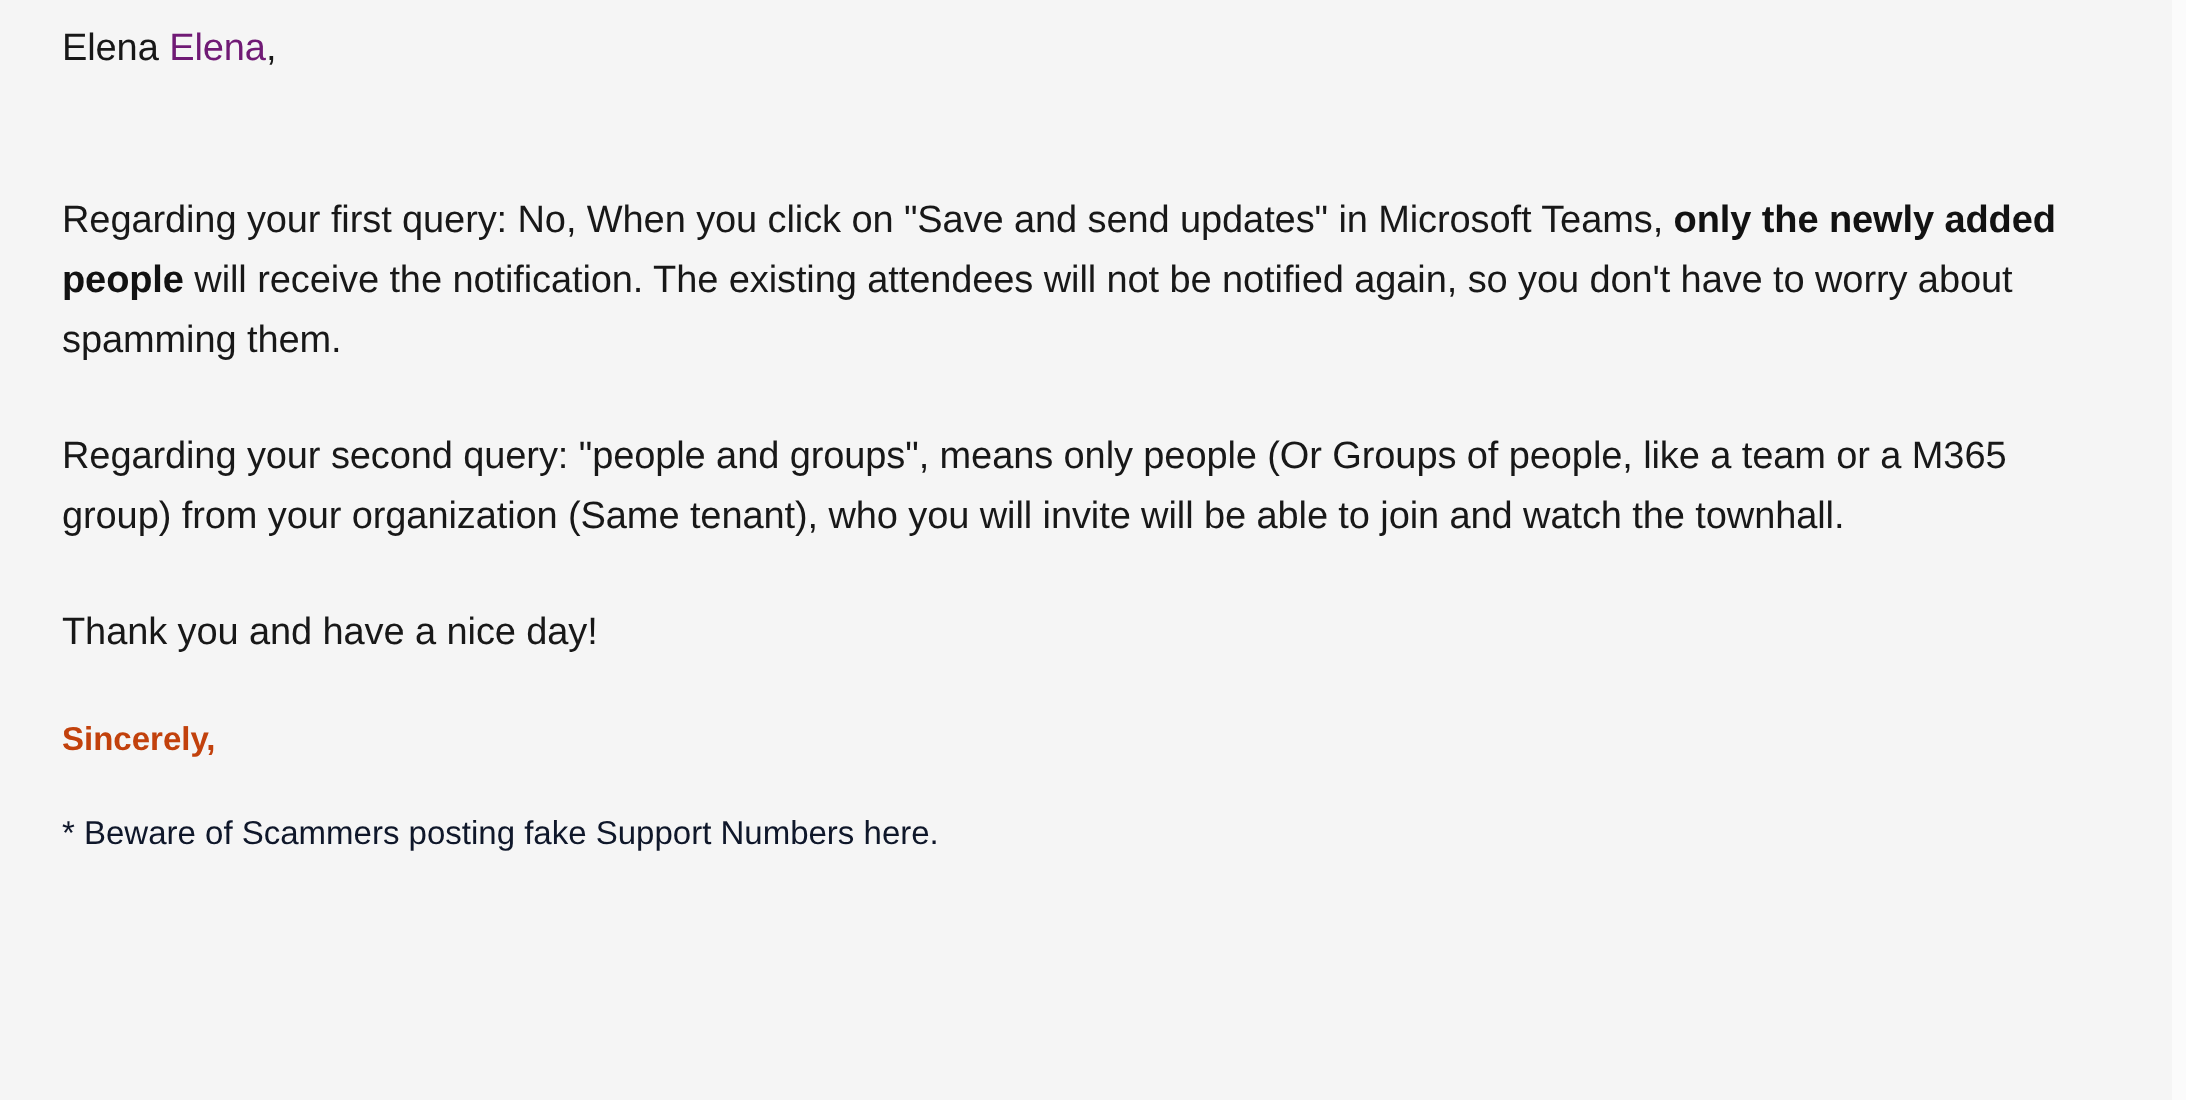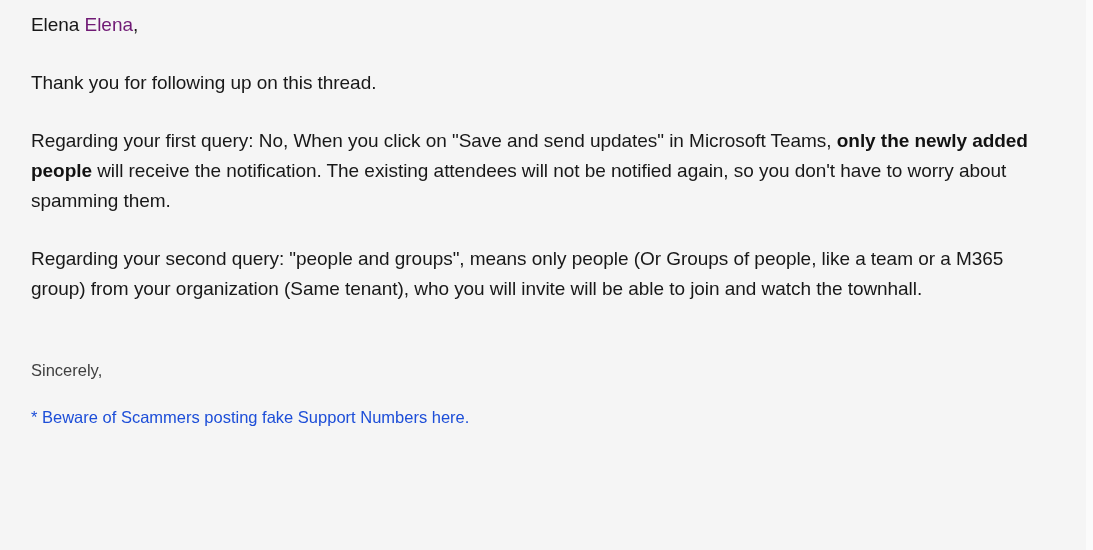--- a/index.html
+++ b/index.html
@@ -43,27 +43,28 @@
   
   .gap-greeting   { height: 10px; }
   .gap-after-greeting { height: 28px; }
   .gap-para       { height: 28px; }
   .gap-before-sign{ height: 26px; }
   .gap-before-note{ height: 22px; }
 
   .sig {
     font-size: 16.5px;
     line-height: 25px;
-    color: #404040;
+    color: #c2410c;
     margin: 0;
+    font-weight: bold;
   }
   .note {
     font-size: 16.5px;
     line-height: 25px;
-    color: #1d4ed8;
+    color: #0f172a;
     margin: 0;
   }
   
   #right-edge-strip {
     position: absolute;
     top: 0;
     right: 0;
     width: 7px;
     height: 550px;
     background: #fbfbfb;
@@ -77,32 +78,32 @@
   <div id="right-edge-strip" style="background: rgb(251, 251, 251);"></div>
 
   <div id="message-body">
 
     <div class="gap-greeting"></div>
 
     <p class="para"><span>Elena </span><span class="link" style="color: #701a75;">Elena</span><span>,</span></p>
 
     <div class="gap-after-greeting"></div>
 
-    <p class="para"><span>Thank you for following up on this thread.</span></p>
 
     <div class="gap-para"></div>
 
     <p class="para"><span>Regarding your first query: No, When you click on "Save and send updates" in Microsoft Teams, </span><span class="bold">only the newly added people</span><span> will receive the notification. The existing attendees will not be notified again, so you don't have to worry about spamming them.</span></p>
 
     <div class="gap-para"></div>
 
     <p class="para"><span>Regarding your second query: "people and groups", means only people (Or Groups of people, like a team or a M365 group) from your organization (Same tenant), who you will invite will be able to join and watch the townhall.</span></p>
 
     <div class="gap-para"></div>
 
+    <p class="para"><span>Thank you and have a nice day!</span></p>
 
     <div class="gap-before-sign"></div>
 
     <p class="sig">Sincerely,</p>
 
     <div class="gap-before-note"></div>
 
     <p class="note">* Beware of Scammers posting fake Support Numbers here.</p>
 
   </div>

